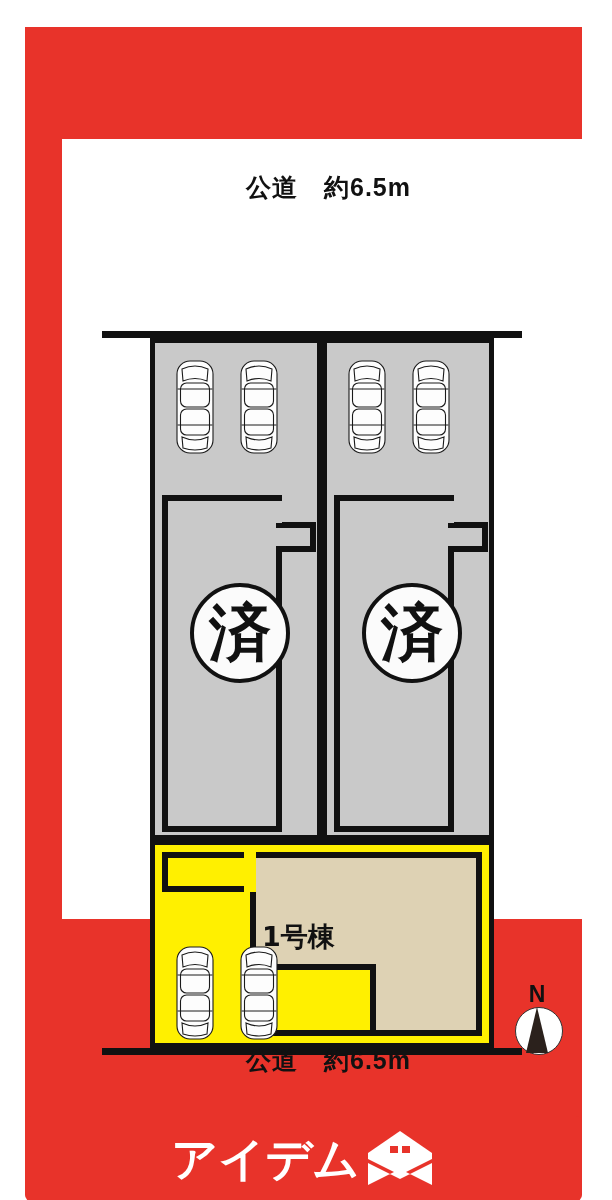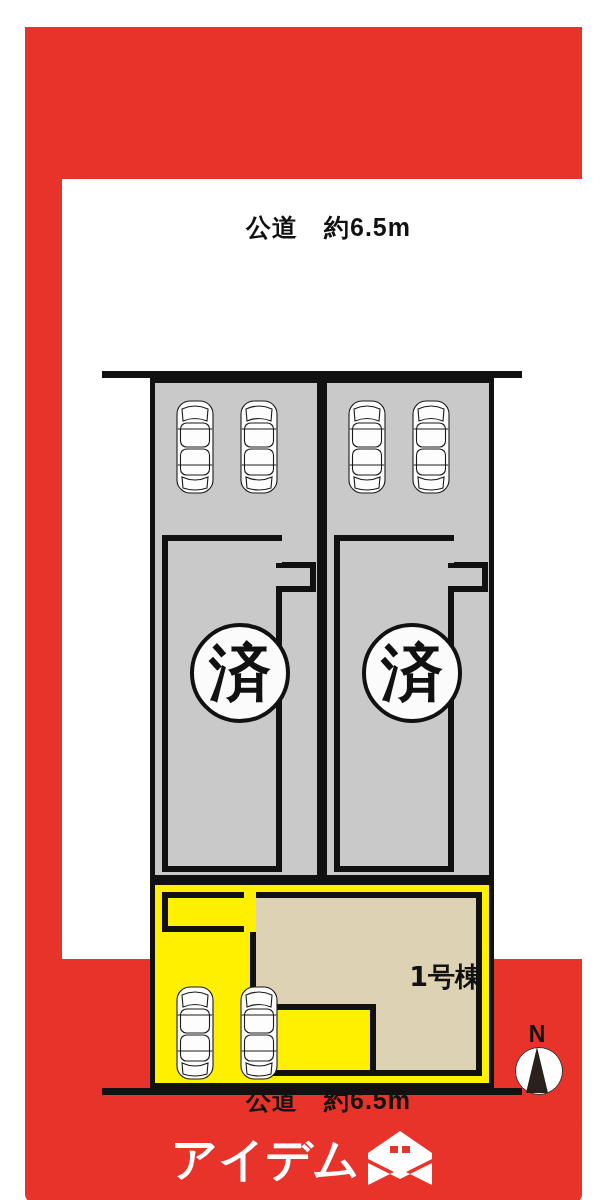--- a/index.html
+++ b/index.html
@@ -10,21 +10,20 @@
 
   
   #red-frame{
     position:absolute;left:25px;top:27px;width:557px;height:1147px;
     background:#e8332a;
   }
   
   #white-panel{
     position:absolute;left:37px;top:112px;width:533px;height:780px;
     background:#ffffff;
-    margin-top:40px;
   }
 
   
   .road-label{
     position:absolute;left:0;width:533px;text-align:center;
     font-size:25px;font-weight:bold;color:#111;letter-spacing:1px;
     white-space:pre;
   }
   #road-top{top:32px;}
   #road-bottom{top:905px;}
@@ -98,21 +97,21 @@
     background:#fbfbfb;border:4px solid #111;
     display:flex;align-items:center;justify-content:center;
     font-size:62px;font-weight:bold;color:#111;line-height:1;
     font-family:"DejaVu Sans","Liberation Sans",sans-serif;
   }
   #sold-2{left:128px;top:364px;}
   #sold-3{left:300px;top:364px;}
 
   
   #label-1{
-    position:absolute;left:188px;top:700px;width:232px;text-align:right;
+    position:absolute;left:200px;top:700px;width:232px;text-align:left;
     font-size:27px;font-weight:bold;color:#111;
     font-family:"DejaVu Sans","Liberation Sans",sans-serif;
   }
 
   
   .car{position:absolute;width:42px;height:96px;}
   .car svg{display:block;width:100%;height:100%;}
 
   #car-2a{left:112px;top:140px;}
   #car-2b{left:176px;top:140px;}

